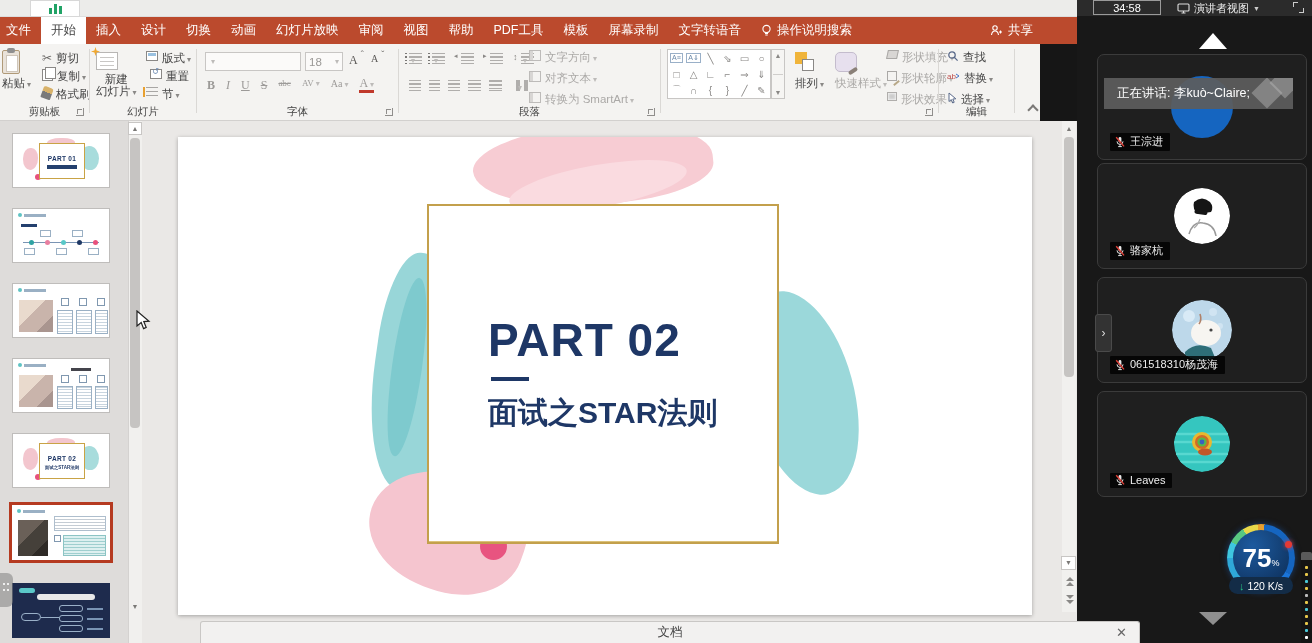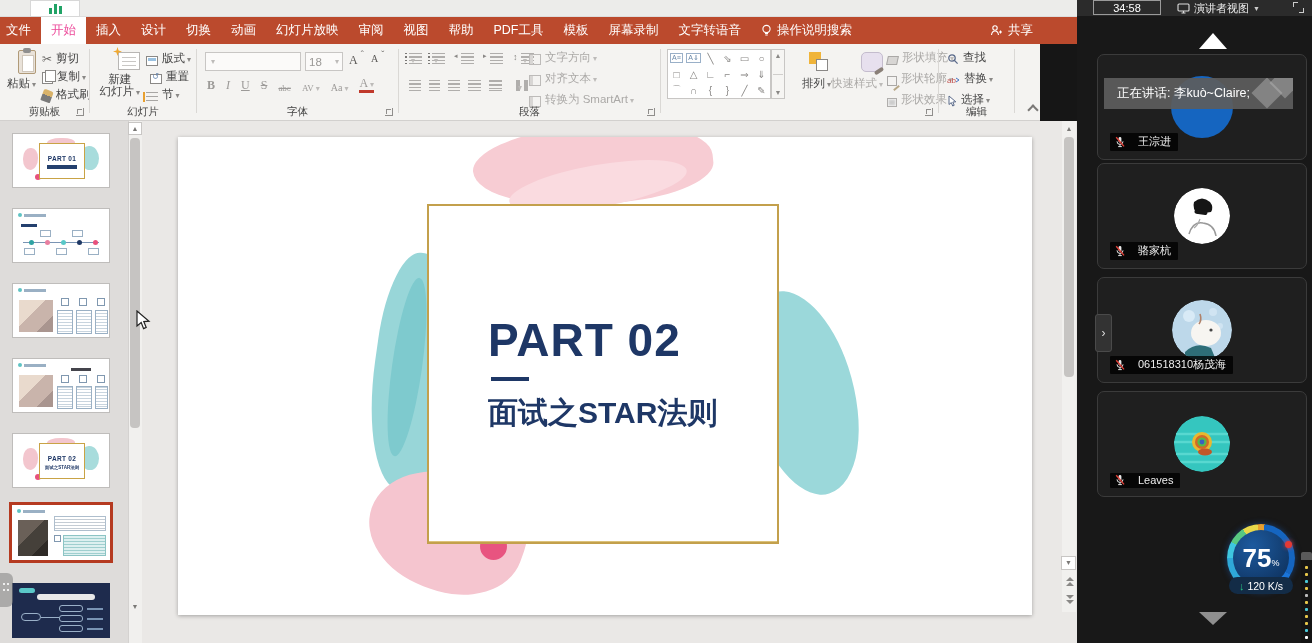--- a/index.html
+++ b/index.html
@@ -6,31 +6,31 @@
   html,body{width:1312px;height:643px;overflow:hidden;background:#101010}
   #screen{position:relative;width:1312px;height:643px;overflow:hidden;
     font-family:"Liberation Sans","DejaVu Sans",sans-serif;background:#181818}
   
   .qat{position:absolute;left:0;top:0;width:1077px;height:17px;background:#ececea;border-bottom:1px solid #ddd}
   .qat-box{position:absolute;left:30px;top:0;width:50px;height:17px;background:#fff;border:1px solid #d8d8d8;display:flex;align-items:flex-end;justify-content:center;gap:2px;padding-bottom:2px}
   .qat-box i{display:block;width:3px;background:#21a366}
   .menubar{position:absolute;left:0;top:17px;width:1077px;height:27px;background:#bb4a2d;display:flex;align-items:stretch;color:#fff;font-size:12.5px}
   .tab{display:flex;align-items:center;padding:0 10px;cursor:default;white-space:nowrap}
   .tab.first{margin-left:-4px}
-  .tab.active{background:#fff;color:#ec4899}
+  .tab.active{background:#fff;color:#404040}
   .tab .bulb{margin-right:5px;display:inline-flex}
   .share{margin-left:auto;margin-right:44px;display:flex;align-items:center;gap:5px}
   .ribbon{position:absolute;left:0;top:44px;width:1077px;height:77px;background:#f4f3f1;border-bottom:1px solid #d2d0ce;font-size:11.5px;color:#444}
   .rgroup{position:absolute;top:0;bottom:0}
   .glabel{position:absolute;bottom:1px;left:0;right:0;text-align:center;font-size:10.5px;color:#69676
   5}
   .lnch{position:absolute;bottom:4px;right:5px;width:8px;height:8px;border-right:1px solid #908e8c;border-bottom:1px solid #908e8c}
   .lnch::before{content:"";position:absolute;left:1px;top:1px;width:4px;height:4px;border-left:1px solid #908e8c;border-top:1px solid #908e8c}
   .rb-div{position:absolute;top:5px;bottom:7px;width:1px;background:#dad8d5}
-  .rrow{position:absolute;display:flex;align-items:flex-end;gap:4px;white-space:nowrap}
+  .rrow{position:absolute;display:flex;align-items:flex-start;gap:4px;white-space:nowrap}
   .dis{color:#aba9a7}
   .dd::after{content:"▾";font-size:8px;margin-left:2px;color:#8a8886}
   .ddg::after{content:"▾";font-size:8px;margin-left:2px;color:#bdbbb9}
   
   .clip{width:18px;height:24px;background:#e9e2d9;border:1px solid #b09a78;border-radius:2px;position:relative}
   .clip::before{content:"";position:absolute;left:4px;top:-3px;width:8px;height:5px;background:#8f8f8f;border-radius:2px}
   .clip::after{content:"";position:absolute;left:3px;top:4px;width:10px;height:15px;background:#fff;border:1px solid #cfc6ba}
   .ic-sc::before{content:"✂";color:#6a6866;font-size:12px}
   .ic-cp{width:11px;height:12px;border:1px solid #8a8886;background:#fff;position:relative}
   .ic-cp::before{content:"";position:absolute;left:2px;top:-3px;width:9px;height:10px;border:1px solid #8a8886;background:#fff}
@@ -124,21 +124,21 @@
   .vmode{position:absolute;left:100px;top:0;height:16px;display:flex;align-items:center;gap:4px;color:#eee}
   .vmode .dda{font-size:7px;color:#ccc}
   .expand-ic{position:absolute;right:8px;top:2px;width:11px;height:11px}
   .expand-ic::before{content:"";position:absolute;left:0;top:0;width:4px;height:4px;border-left:1.5px solid #ccc;border-top:1.5px solid #ccc}
   .expand-ic::after{content:"";position:absolute;right:0;bottom:0;width:4px;height:4px;border-right:1.5px solid #ccc;border-bottom:1.5px solid #ccc}
   .up-tri{position:absolute;left:122px;top:33px;width:0;height:0;border-left:14px solid transparent;border-right:14px solid transparent;border-bottom:16px solid #fff}
   .tile{position:absolute;left:20px;width:210px;height:106px;background:#1f1f1f;border:1px solid #3b3b3b;border-radius:7px}
   .av{position:absolute;left:50%;top:50%;transform:translate(-50%,-50%);border-radius:50%;overflow:hidden}
   .av1{width:62px;height:62px;background:#1565c0}
   .av5{width:54px;height:54px;background:radial-gradient(circle at 30% 25%,#e3d2a8 0 35%,transparent 36%),radial-gradient(circle at 75% 40%,#7d8aa0 0 45%,transparent 46%),linear-gradient(120deg,#d8c8a2,#8a96a8 60%,#e8e4da)}
-  .ntag{position:absolute;left:12px;bottom:8px;background:rgba(0,0,0,.78);color:#eee;font-size:11px;padding:1px 7px 2px 4px;display:flex;align-items:center;gap:12px;border-radius:1px;white-space:nowrap;max-width:190px;overflow:hidden}
+  .ntag{position:absolute;left:12px;bottom:8px;background:rgba(0,0,0,.78);color:#eee;font-size:11px;padding:1px 7px 2px 4px;display:flex;align-items:center;gap:4px;border-radius:1px;white-space:nowrap;max-width:190px;overflow:hidden}
   .speak-tip{position:absolute;left:27px;top:78px;width:189px;height:31px;background:rgba(93,93,93,.93);color:#fff;font-size:12.5px;line-height:31px;padding-left:13px;z-index:5;overflow:hidden;white-space:nowrap}
   .speak-tip i{position:absolute;width:22px;height:22px;background:#b9b9b9;opacity:.45;transform:rotate(45deg)}
   .gauge{position:absolute;left:150px;top:524px;width:68px;height:68px;z-index:6}
   .ring{position:absolute;inset:0;border-radius:50%;background:conic-gradient(from -90deg,#3ec6e0 0 28deg,#58c882 28deg 58deg,#e8d84a 58deg 84deg,#e8a030 84deg 96deg,#1565c0 96deg 210deg,#1a74d8 210deg 310deg,#2fa8d8 310deg 360deg);box-shadow:0 0 6px rgba(30,100,200,.5)}
   .ginner{position:absolute;inset:6px;border-radius:50%;background:radial-gradient(circle at 35% 28%,#1d5a9e,#0c2c55);display:flex;align-items:center;justify-content:center;color:#fff}
   .pct{font-size:26px;font-weight:bold}
   .unit{font-size:9px;margin-top:10px}
   .rdot{position:absolute;left:58px;top:17px;width:7px;height:7px;border-radius:50%;background:#e53935;box-shadow:0 0 4px #e53935}
   .speed{position:absolute;left:2px;top:53px;width:64px;height:17px;background:#132c47;border-radius:9px;display:flex;align-items:center;justify-content:center;gap:3px;color:#fff;font-size:10.5px}
   .speed .dn{color:#26c281;font-weight:bold;font-size:11px}
@@ -665,20 +665,24 @@
       <i style="top:42px;background:#bdbdbd"></i>
       <i style="top:49px;background:#e8c84a"></i>
       <i style="top:56px;background:#49c8d8"></i>
       <i style="top:63px;background:#e8c84a"></i>
       <i style="top:70px;background:#e8c84a"></i>
       <i style="top:77px;background:#49c8d8"></i>
       <i style="top:84px;background:#ffffff"></i>
     </div>
   </div>
 
+  <div class="doc-bar">
+    <span>文档</span>
+    <span class="doc-x">✕</span>
+  </div>
 
   <div class="left-handle"></div>
 
   <div class="cursor">
     <svg width="16" height="22" viewBox="0 0 16 22">
         <path d="M1 1 L1 16 L5.2 12.6 L7.6 18.6 L10.2 17.4 L7.8 11.6 L13 11.2 Z" fill="#fff" stroke="#222" stroke-width="1.2"></path>
       </svg>
   </div>
 
 </div>

